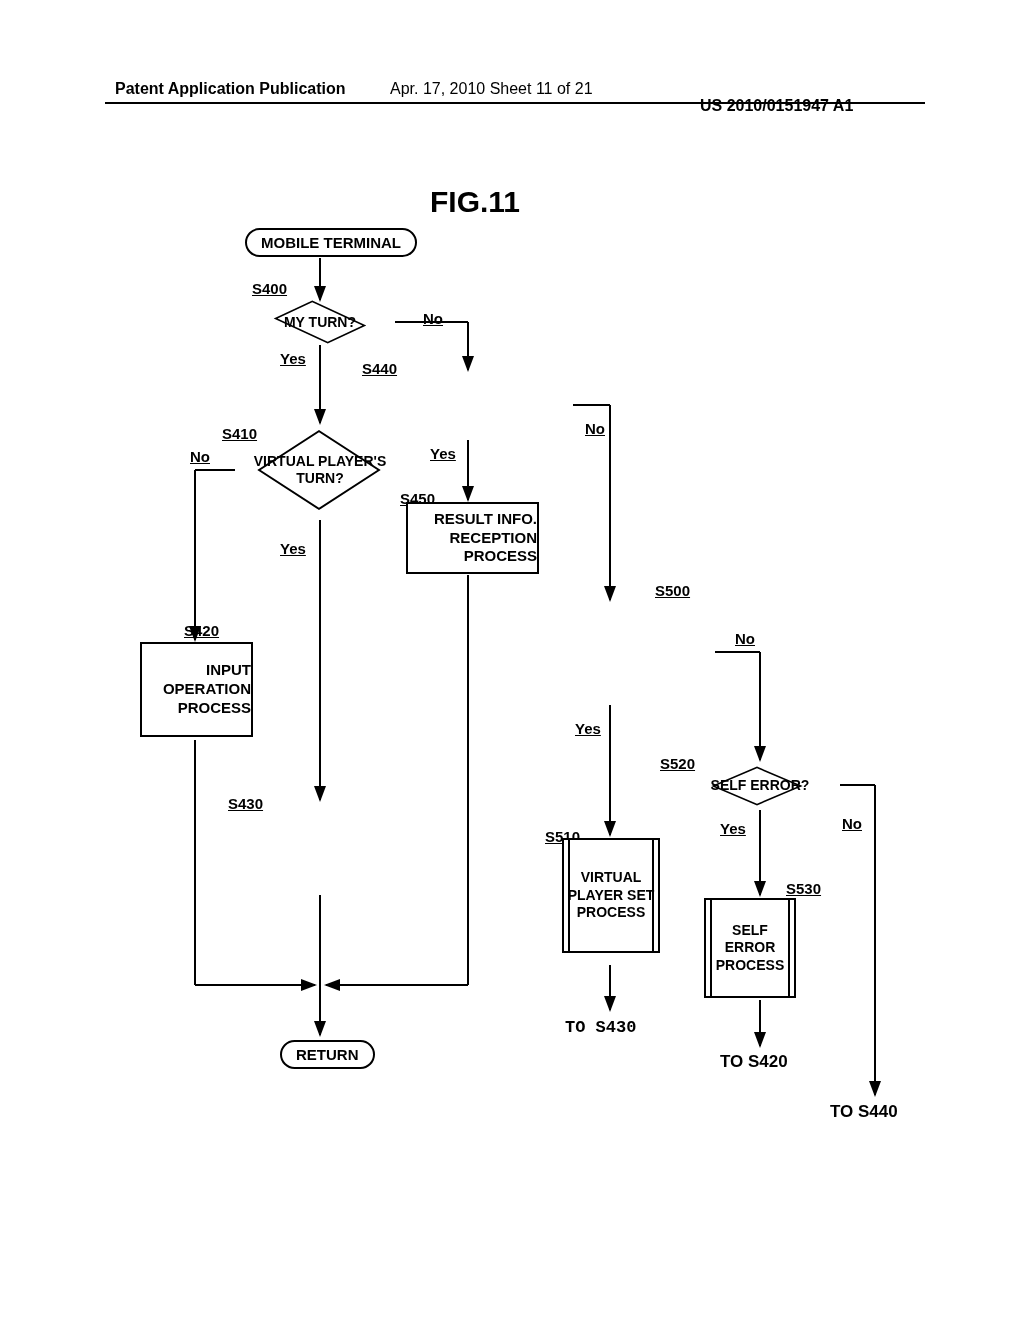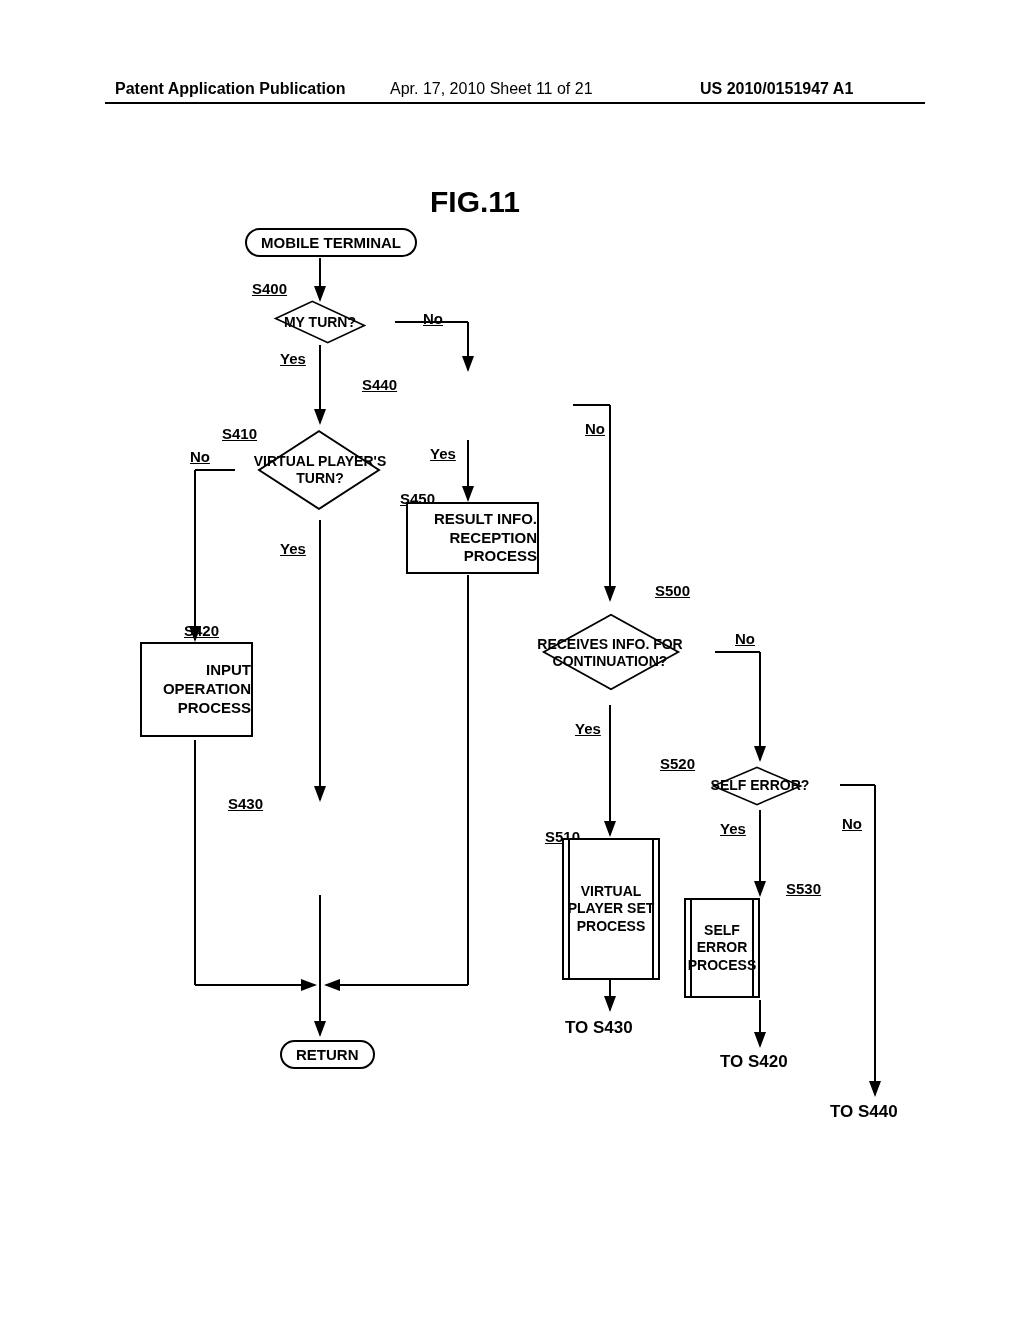--- a/index.html
+++ b/index.html
@@ -28,20 +28,21 @@
     font-weight: bold;
   }
   .header-mid {
     position: absolute;
     left: 390px;
   }
   .header-right {
     position: absolute;
     left: 700px;
     font-weight: bold;
+    margin-top: 17px;
   }
   .header-rule {
     position: absolute;
     top: 102px;
     left: 105px;
     width: 820px;
     border-top: 2px solid #000;
   }
   .fig-title {
     position: absolute;
@@ -213,50 +214,46 @@
   <div class="label" style="top:448px; left:190px;">No</div>
   <div class="label" style="top:540px; left:280px;">Yes</div>
 
   <div class="label" style="top:622px; left:184px;">S420</div>
   <div class="process" style="top:642px; left:140px; width:113px; height:95px;">INPUT OPERATION PROCESS</div>
 
   <div class="label" style="top:795px; left:228px;">S430</div>
 
   <div class="terminator" style="top:1040px; left:280px;">RETURN</div>
 
-  <div class="label" style="top:360px; left:362px;margin-top:16px;">S440</div>
+  <div class="label" style="top:360px; left:362px;">S440</div>
   <div class="label" style="top:445px; left:430px;">Yes</div>
   <div class="label" style="top:420px; left:585px;">No</div>
 
   <div class="label" style="top:490px; left:400px;">S450</div>
   <div class="process" style="top:502px; left:406px; width:133px; height:72px;">RESULT  INFO. RECEPTION PROCESS</div>
 
   <div class="label" style="top:582px; left:655px;">S500</div>
-  <div class="diamond-wrap" style="top:600px; left:505px; width:210px; height:105px;">
-    <div class="diamond" style="top:14px; left:68px; width:76px; height:76px; transform: rotate(45deg) skew(-16deg,-16deg);"></div>
-    <div class="diamond-text" style="top:0; left:0; width:210px; height:105px;">RECEIVES  INFO. FOR CONTINUATION?</div>
-  </div>
   <div class="label" style="top:720px; left:575px;">Yes</div>
   <div class="label" style="top:630px; left:735px;">No</div>
 
   <div class="label" style="top:828px; left:545px;">S510</div>
-  <div class="subprocess" style="top:838px; left:562px; width:98px; height:142px;">
+  <div class="subprocess" style="top:838px; left:562px; width:98px; height:115px;">
     <div class="inner">VIRTUAL PLAYER SET PROCESS</div>
   </div>
 
   <div class="label" style="top:755px; left:660px;">S520</div>
   <div class="diamond-wrap" style="top:760px; left:680px; width:160px; height:50px;">
     <div class="diamond" style="top:3px; left:54px; width:46px; height:46px; transform: rotate(45deg) skew(-22deg,-22deg);"></div>
     <div class="diamond-text" style="top:0; left:0; width:160px; height:50px;">SELF ERROR?</div>
   </div>
   <div class="label" style="top:820px; left:720px;">Yes</div>
   <div class="label" style="top:815px; left:842px;">No</div>
 
   <div class="label" style="top:880px; left:786px;">S530</div>
-  <div class="subprocess" style="top:898px; left:684px; width:76px; height:100px;">
+  <div class="subprocess" style="top:898px; left:704px; width:92px; height:100px;">
     <div class="inner">SELF ERROR PROCESS</div>
   </div>
 
-  <div class="off-label" style="top:1018px; left:565px;">TO  S430</div>
+  <div class="off-label" style="top:1018px; left:565px;font-family:Liberation Mono, monospace;">TO  S430</div>
   <div class="off-label" style="top:1052px; left:720px;">TO  S420</div>
   <div class="off-label" style="top:1102px; left:830px;">TO  S440</div>
 
 </div>
 
 </body></html>

